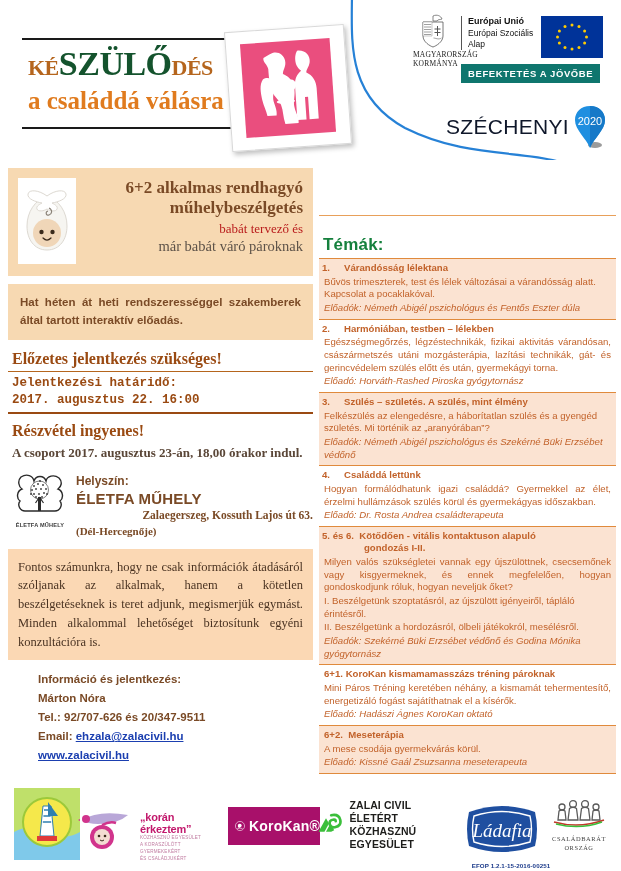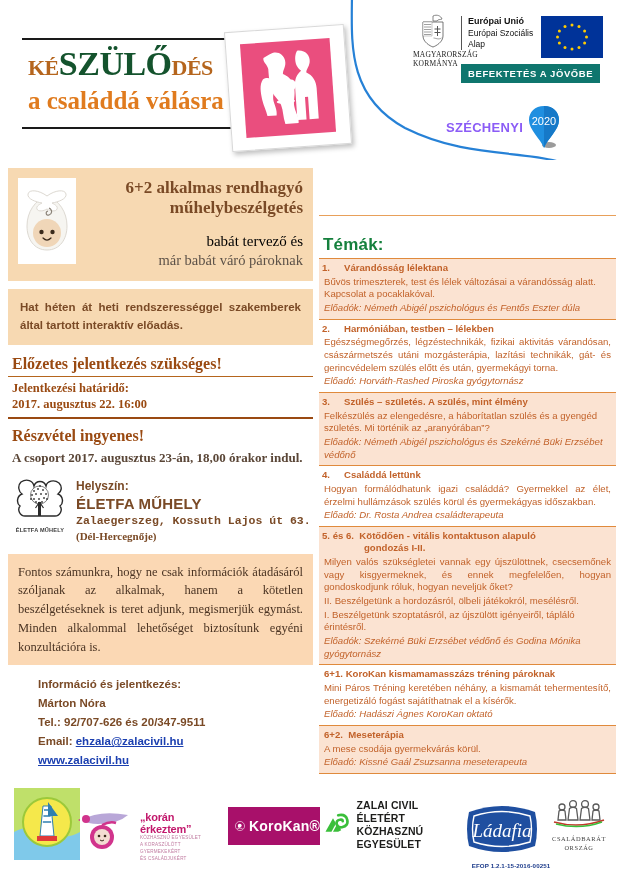--- a/index.html
+++ b/index.html
@@ -58,71 +58,71 @@
   .eu-l1{font-size:9px;font-weight:bold;color:#111;}
   .eu-l2,.eu-l3{font-size:8.5px;color:#111;}
   .eu-flag{width:62px;height:42px;background:#003399;position:relative;}
   .befektetes{
     margin-top:6px;background:#0f766e;color:#fff;
     font-size:9.5px;font-weight:bold;letter-spacing:.6px;
     padding:4px 7px;display:inline-block;white-space:nowrap;
   }
 
   .szechenyi{position:absolute;left:446px;top:104px;display:flex;align-items:center;gap:2px;}
-  .sz-word{font-size:13px;font-weight:bold;color:#8b5cf6;letter-spacing:.3px;}
+  .sz-word{font-size:21px;font-weight:normal;color:#0f172a;letter-spacing:.3px;}
   .sz-pin{position:relative;width:38px;height:46px;}
 
   
   .cols{position:absolute;left:0;top:160px;width:621px;height:615px;}
   .left-col{position:absolute;left:8px;top:8px;width:305px;}
   .right-col{position:absolute;left:319px;top:55px;width:297px;}
 
   
   .headline-panel{
     background:#f7d9b2;padding:10px 10px 12px 10px;
     display:flex;gap:10px;align-items:flex-start;min-height:84px;
   }
   .baby-img{width:58px;height:86px;background:#fff;flex:0 0 58px;position:relative;overflow:hidden;}
   .headline-text{flex:1;text-align:right;font-family:"Liberation Serif", serif;color:#6a4a2f;}
   .hl1{font-size:17px;font-weight:bold;color:#7a4a26;line-height:1.18;}
   .hl2{font-size:17px;font-weight:bold;color:#7a4a26;line-height:1.18;}
-  .hl3{font-size:15px;color:#000000;line-height:1.25;margin-top:14px;}
+  .hl3{font-size:13px;color:#b91c1c;line-height:1.25;margin-top:3px;}
   .hl4{font-size:14.5px;color:#5d5248;line-height:1.25;}
 
   .intro-panel{
     background:#f7d9b2;margin-top:8px;padding:10px 12px;
     font-size:11.5px;font-weight:bold;color:#7a4a26;
     text-align:justify;line-height:1.55;
   }
 
   .need-reg{
     font-family:"Liberation Serif", serif;font-weight:bold;font-size:16px;
     color:#9a4a12;margin:10px 0 3px 4px;
   }
   .deadline-box{
     border-top:1px solid #b5651d;border-bottom:2px solid #9a4a12;
     padding:3px 0 4px 4px;margin-bottom:8px;
   }
-  .deadline-l{font-family:Liberation Serif, serif;font-size:12.5px;color:#9a4a12;font-weight:bold;line-height:1.35;}
+  .deadline-l{font-family:Liberation Mono, monospace;font-size:12.5px;color:#9a4a12;font-weight:bold;line-height:1.35;}
   .free{
     font-family:"Liberation Serif", serif;font-weight:bold;font-size:16px;
     color:#9a4a12;margin:4px 0 4px 4px;
   }
   .start{
     font-family:"Liberation Serif", serif;font-size:13px;color:#5a4637;
     line-height:1.4;margin:0 0 10px 4px;font-weight:bold;
   }
 
   .venue{display:flex;gap:8px;align-items:flex-start;margin:0 0 10px 4px;}
   .tree-logo{width:56px;flex:0 0 56px;text-align:center;}
   .tree-cap{font-size:5.6px;font-weight:bold;letter-spacing:.2px;color:#3b3b3b;margin-top:1px;}
   .venue-txt{flex:1;}
   .v1{font-size:12px;font-weight:bold;color:#7a4a26;line-height:1.35;}
   .v2{font-size:15px;font-weight:bold;color:#7a4a26;letter-spacing:.2px;line-height:1.3;}
-  .v3{font-family:Liberation Mono, monospace;font-size:11.5px;font-weight:bold;color:#7a4a26;line-height:1.35;}
+  .v3{font-family:Liberation Serif, serif;font-size:11.5px;font-weight:bold;color:#7a4a26;line-height:1.35;text-align:right;}
   .v4{font-family:"Liberation Serif", serif;font-size:11px;font-weight:bold;color:#7a4a26;line-height:1.35;}
 
   .note-panel{
     background:#fbd8b4;padding:9px 10px;
     font-family:"Liberation Serif", serif;font-size:12.5px;color:#4a3322;
     text-align:justify;line-height:1.5;
   }
 
   .contact{margin:10px 0 0 30px;font-size:11.5px;font-weight:bold;color:#7a4a26;line-height:1.65;}
   .contact .lk{color:#1b3fb0;text-decoration:underline;}
@@ -149,21 +149,21 @@
   .topic-flat .topic-title{margin-left:0;text-indent:0;}
   .temak-foot{border-top:1px solid #e08a3c;height:0;}
 
   
   .footer{position:absolute;left:0;top:778px;width:621px;height:93px;}
   .logo{position:absolute;}
 
   .lg-ehzala{left:14px;top:10px;width:66px;height:72px;}
   .lg-koran{left:78px;top:26px;width:135px;height:50px;}
   .lg-korokan{left:228px;top:29px;width:92px;height:38px;background:#a8106a;}
-  .lg-zalai{left:324px;top:26px;width:133px;height:42px;}
+  .lg-zalai{left:317px;top:26px;width:133px;height:42px;}
   .lg-ladafia{left:463px;top:20px;width:78px;height:62px;}
   .lg-csalbarat{left:548px;top:20px;width:62px;height:58px;}
 
   .korokan-txt{color:#fff;font-size:14px;font-weight:bold;letter-spacing:.2px;}
   .zalai-txt{font-size:10.5px;font-weight:bold;color:#1d1d1b;line-height:1.25;letter-spacing:.1px;}
   .efop{
     position:absolute;left:463px;top:84px;width:96px;text-align:center;
     font-size:6.2px;font-weight:bold;color:#1b3a8a;letter-spacing:.1px;
   }
   .cb-cap{font-family:"Liberation Serif", serif;font-size:6.4px;color:#444;text-align:center;letter-spacing:.6px;line-height:1.45;margin-top:2px;}
@@ -383,22 +383,22 @@
       <div class="topic plain">
         <div class="topic-title"><span class="num">4.</span>&nbsp;&nbsp;&nbsp;<span>Családdá lettünk</span></div>
         <div class="topic-body">Hogyan formálódhatunk igazi családdá? Gyermekkel az élet, érzelmi hullámzások szülés körül és gyermekágyas időszakban.</div>
         <div class="topic-pres">Előadó: Dr. Rosta Andrea családterapeuta</div>
       </div>
 
       <div class="topic tint">
         <div class="topic-title"><span class="num">5.   és 6.</span>&nbsp;&nbsp;<span>Kötődően - vitális kontaktuson alapuló</span></div>
         <div class="topic-sub">gondozás I-II.</div>
         <div class="topic-body">Milyen valós szükségletei vannak egy újszülöttnek, csecsemőnek vagy kisgyermeknek, és ennek megfelelően, hogyan gondoskodjunk róluk, hogyan neveljük őket?</div>
+        <div class="topic-body left">I. Beszélgetünk szoptatásról, az újszülött igényeiről, tápláló érintésről.</div>
         <div class="topic-body left">II. Beszélgetünk a hordozásról, ölbeli játékokról, mesélésről.</div>
-        <div class="topic-body left">I. Beszélgetünk szoptatásról, az újszülött igényeiről, tápláló érintésről.</div>
         <div class="topic-pres">Előadók: Szekérné Büki Erzsébet védőnő és Godina Mónika gyógytornász</div>
       </div>
 
       <div class="topic plain topic-flat">
         <div class="topic-title"><span class="num">6+1.</span>&nbsp;<span>KoroKan kismamamasszázs tréning pároknak</span></div>
         <div class="topic-body">Mini Páros Tréning keretében néhány, a kismamát tehermentesítő, energetizáló fogást sajátíthatnak el a kísérők.</div>
         <div class="topic-pres">Előadó: Hadászi Ágnes KoroKan oktató</div>
       </div>
 
       <div class="topic tint topic-flat">

